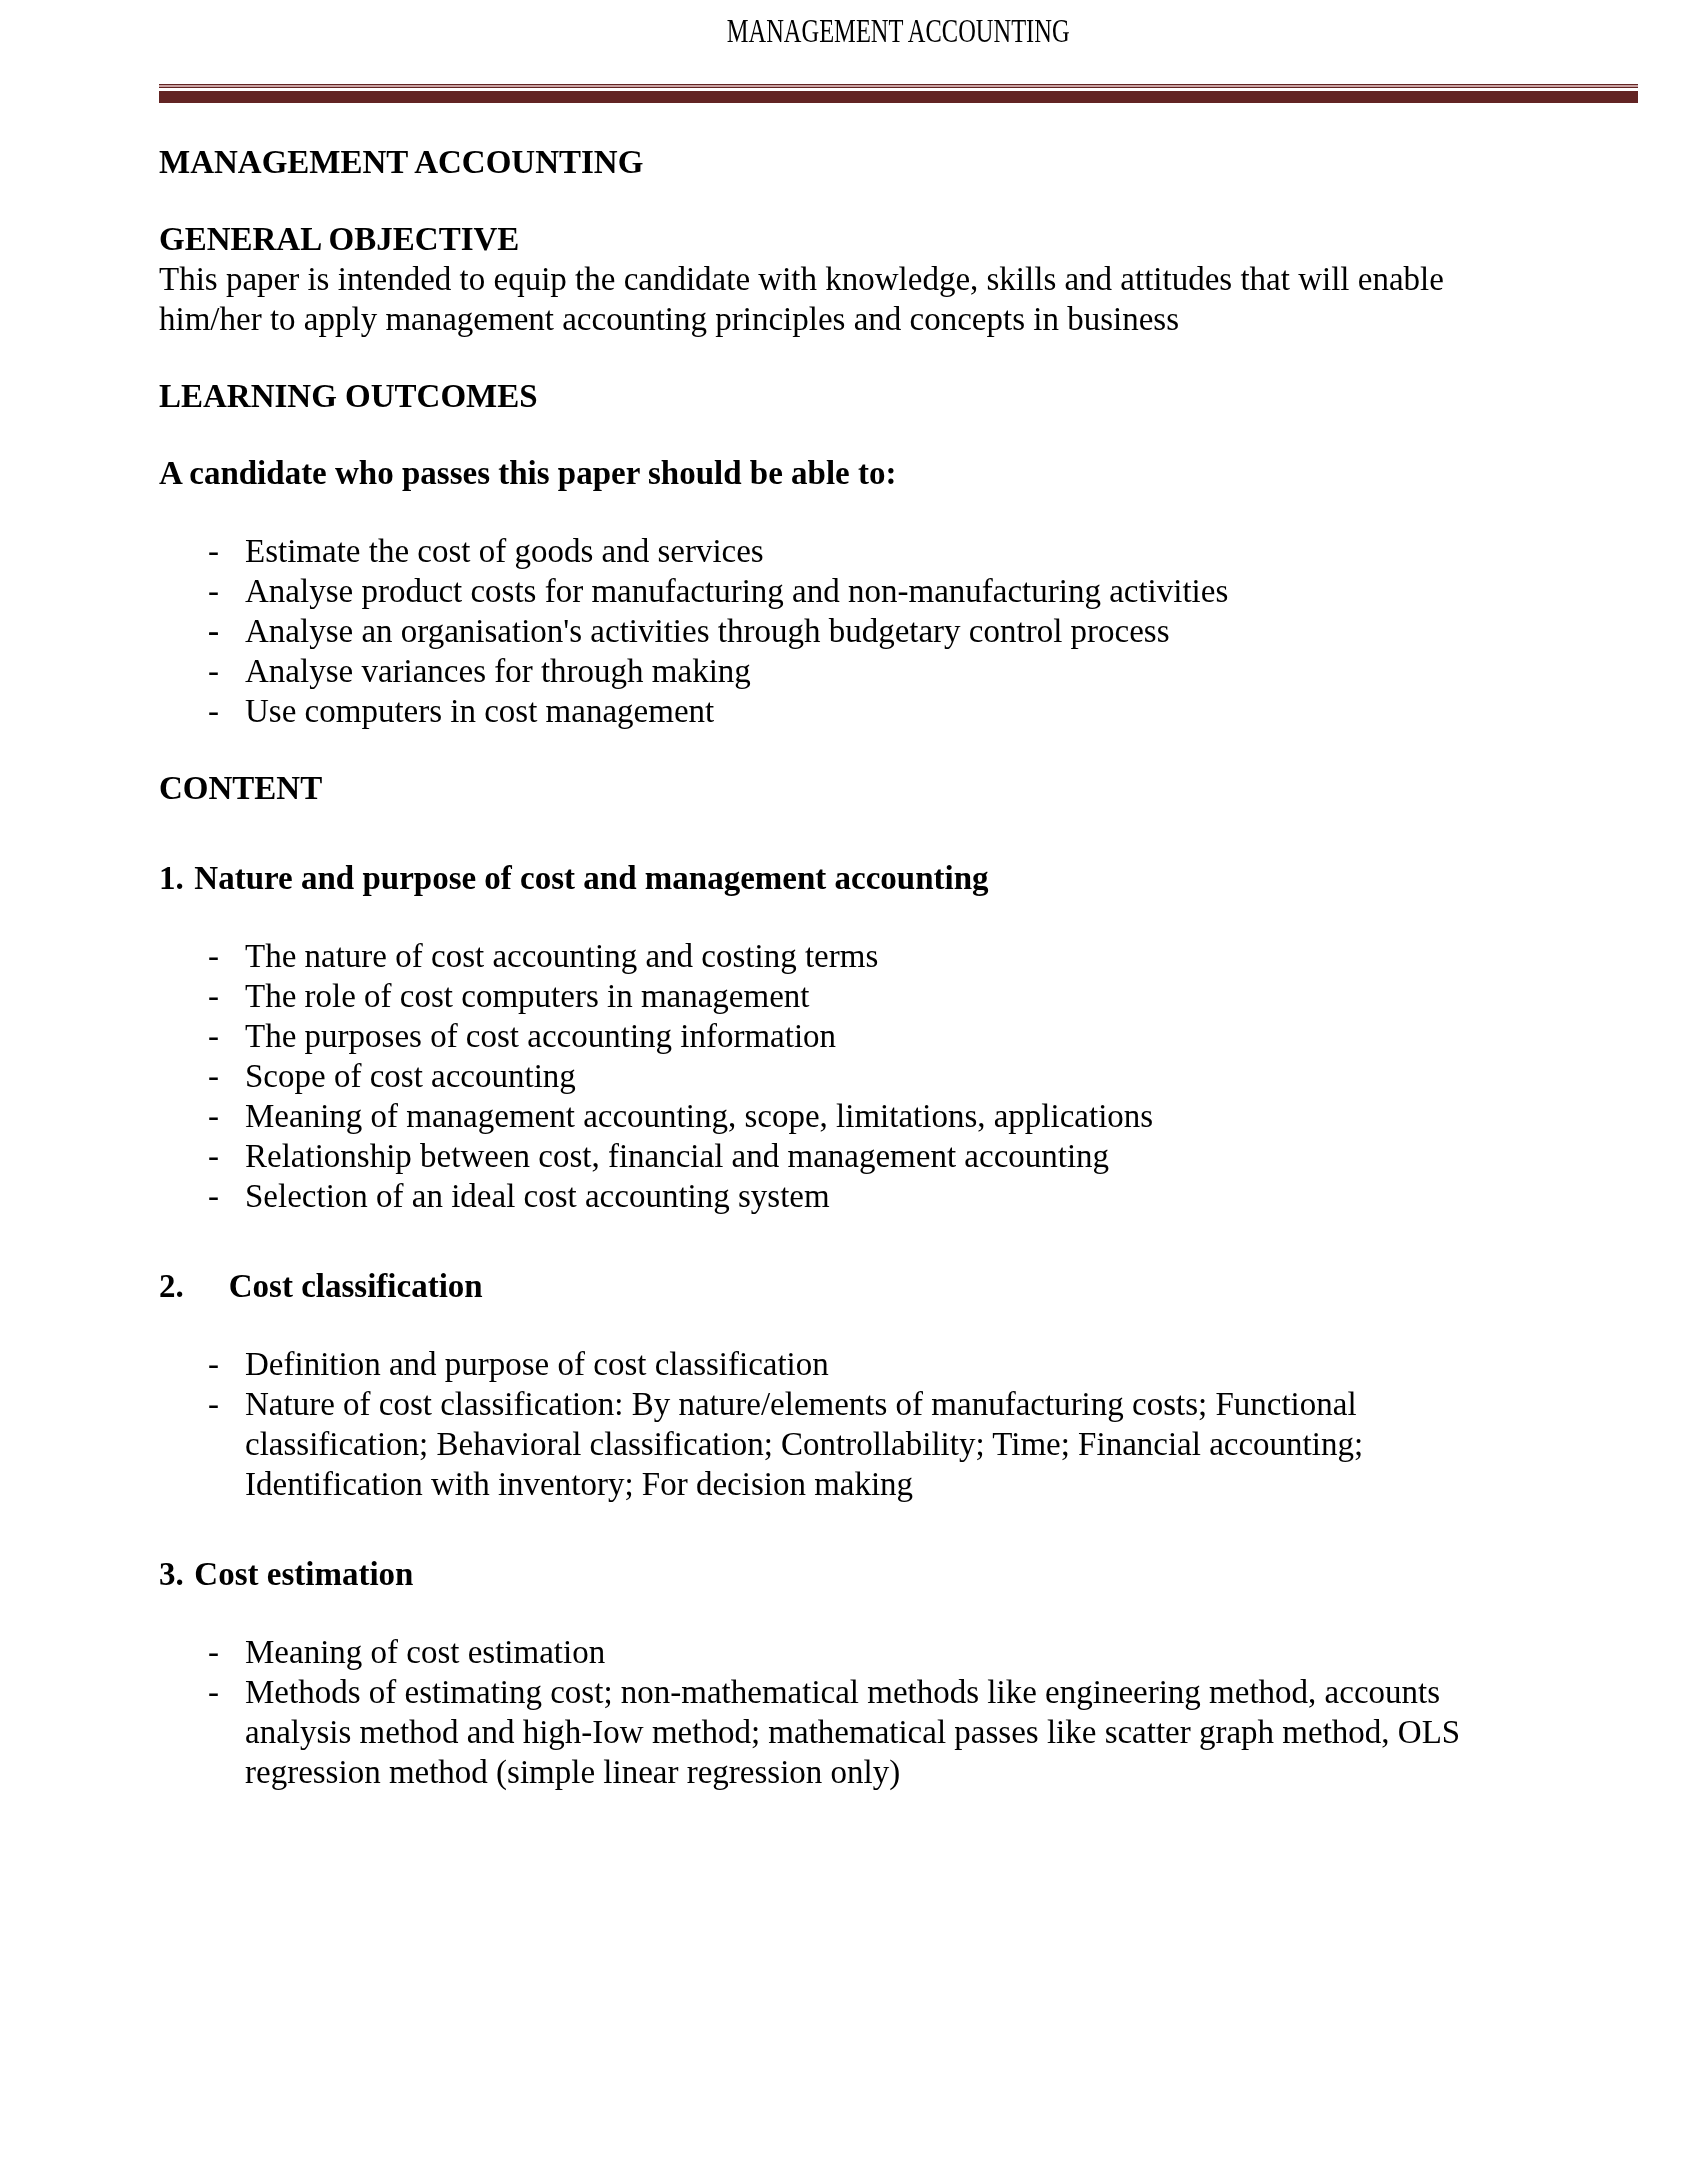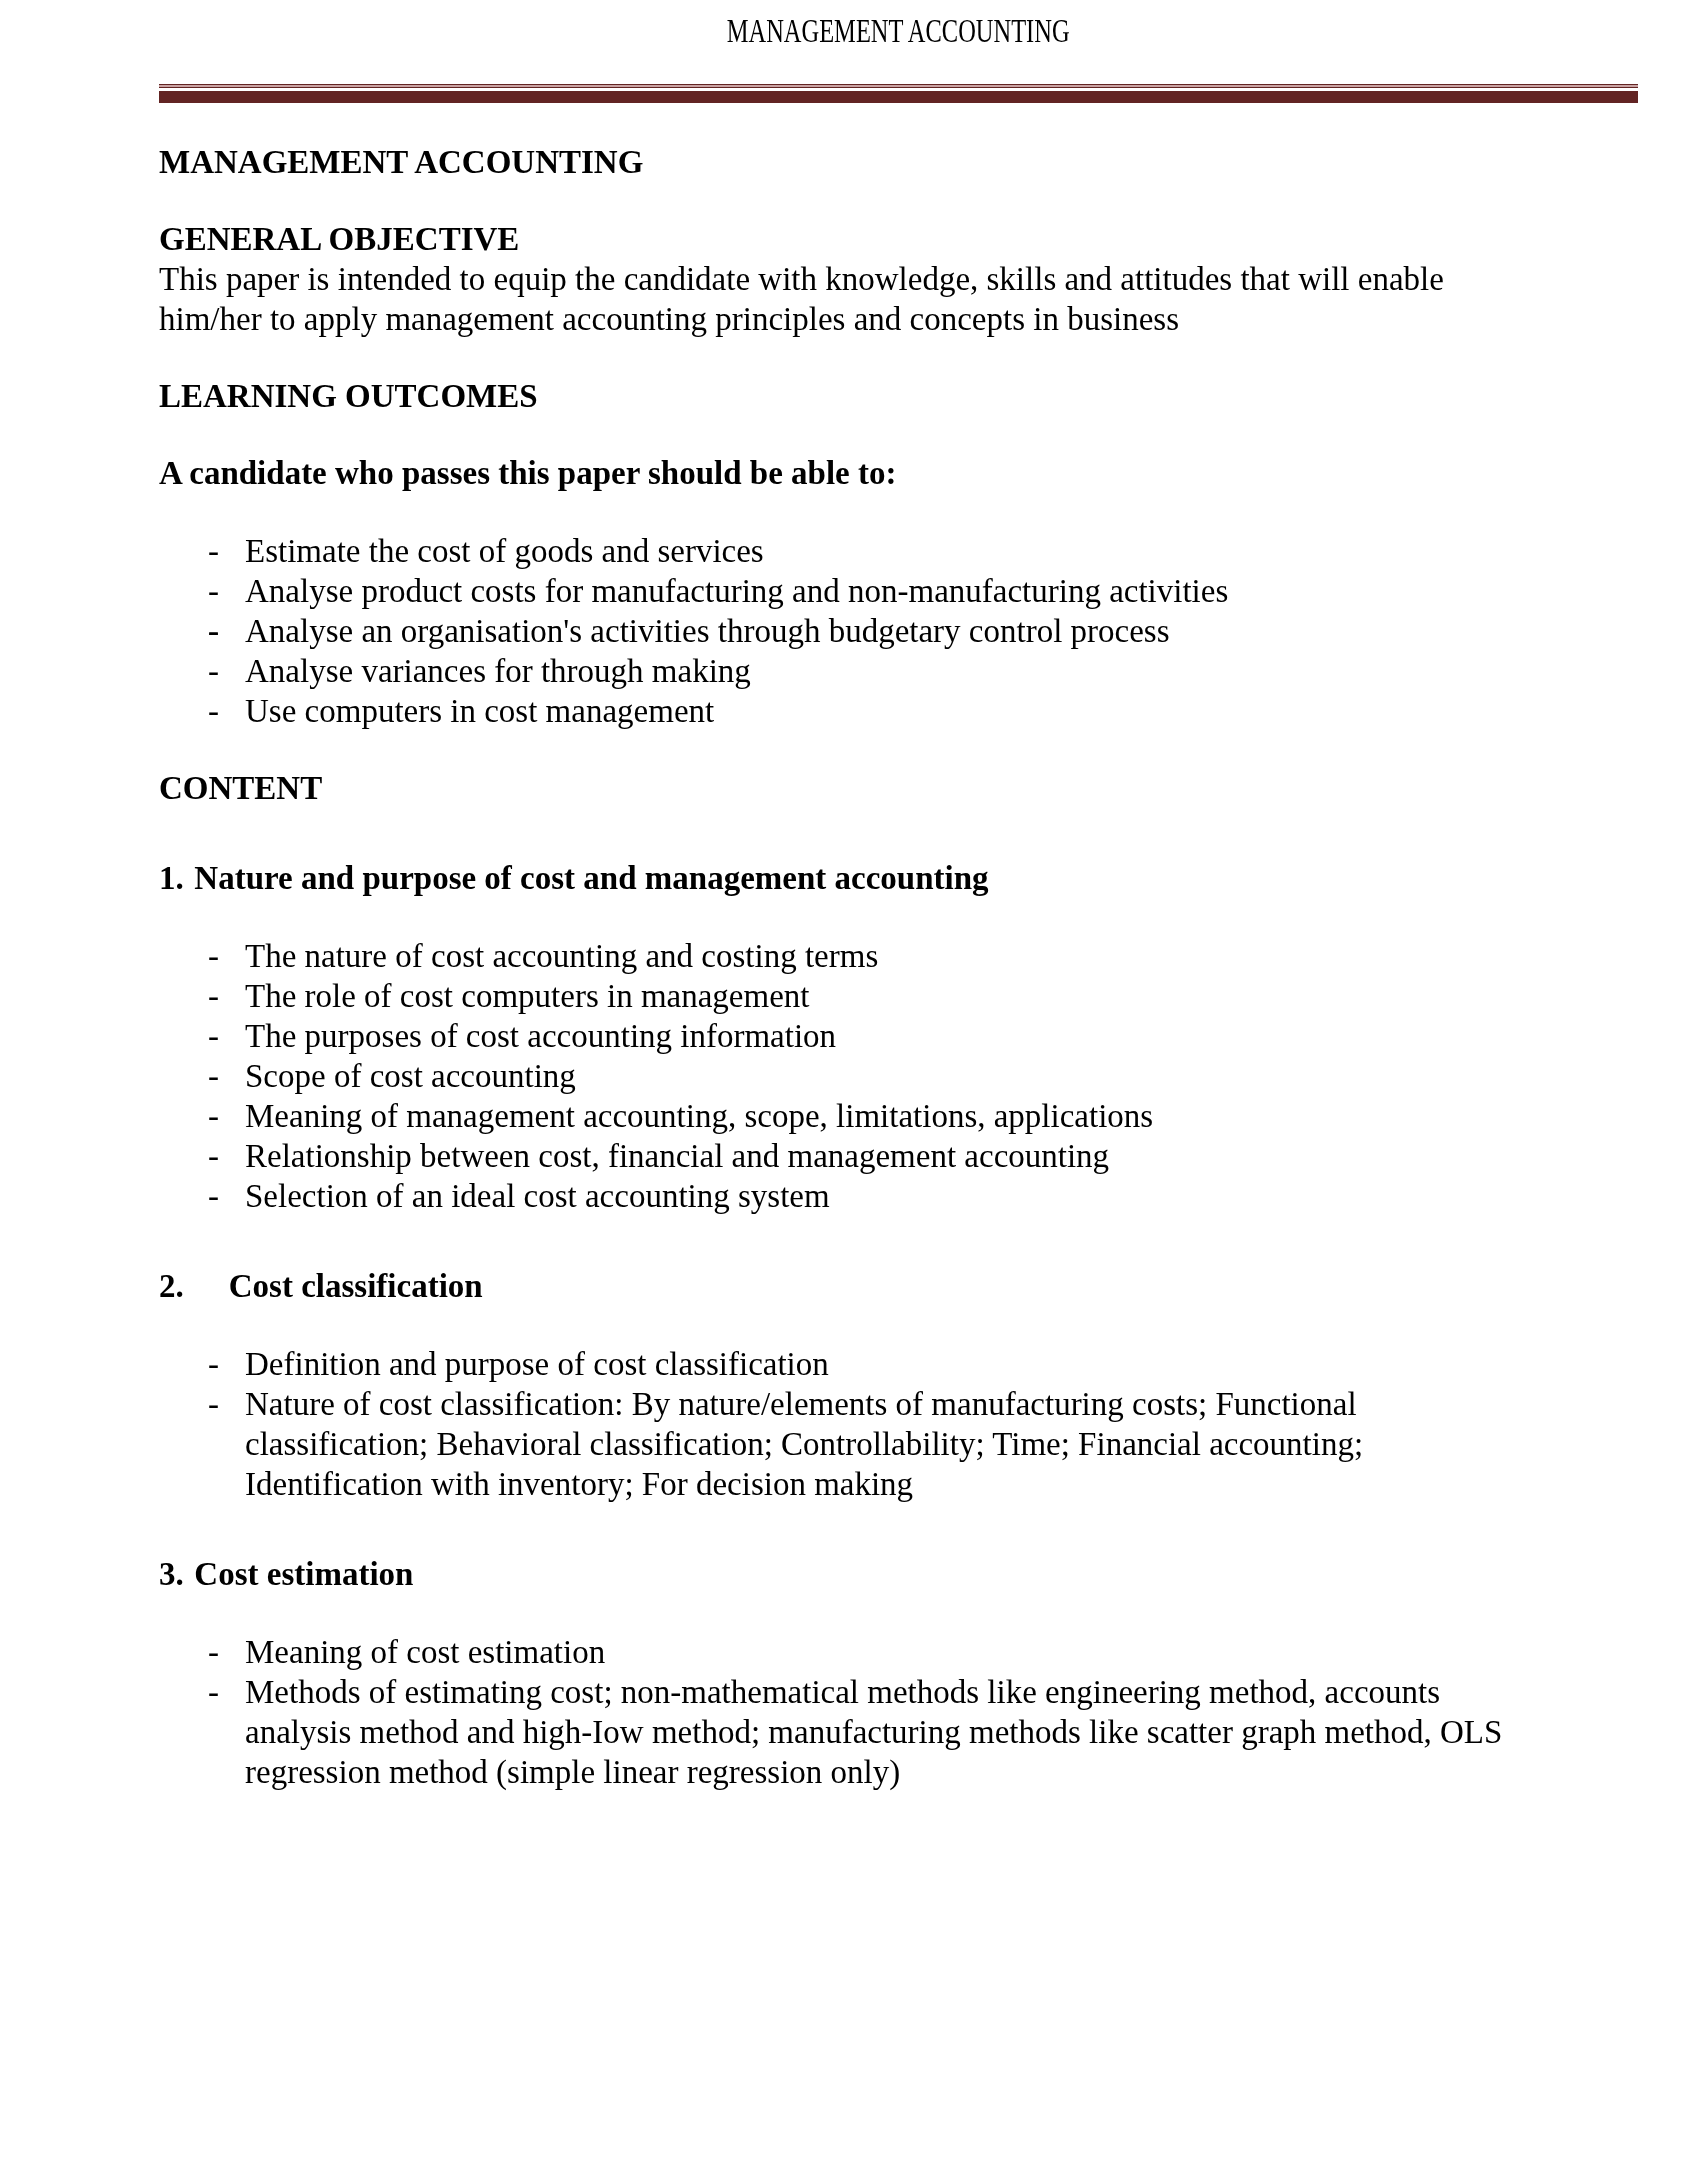--- a/index.html
+++ b/index.html
@@ -122,21 +122,21 @@
     <ul class="dashlist">
       <li><span class="dash">-</span><span>Definition and purpose of cost classification</span></li>
       <li><span class="dash">-</span><span><span class="li-line">Nature of cost classification: By nature/elements of manufacturing costs; Functional</span><span class="li-line">classification; Behavioral classification; Controllability; Time; Financial accounting;</span><span class="li-line">Identification with inventory; For decision making</span></span></li>
     </ul>
 
     <div class="sec-head">
       <span class="sec-num">3.</span><span>Cost estimation</span>
     </div>
     <ul class="dashlist">
       <li><span class="dash">-</span><span>Meaning of cost estimation</span></li>
-      <li><span class="dash">-</span><span><span class="li-line">Methods of estimating cost; non-mathematical methods like engineering method, accounts</span><span class="li-line">analysis method and high-Iow method; manufacturing methods like scatter graph method, OLS</span><span class="li-line">regression method (simple linear regression only)</span></span></li>
+      <li><span class="dash">-</span><span><span class="li-line">Methods of estimating cost; non-mathematical methods like engineering method, accounts</span><span class="li-line">analysis method and high-Iow method; mathematical passes like scatter graph method, OLS</span><span class="li-line">regression method (simple linear regression only)</span></span></li>
     </ul>
 
   </div>
 
   <div class="ftr">
     <div class="ftr-rule-thick"></div>
     <div class="ftr-rule-thin"></div>
     <div class="ftr-row">
       <a href="#" class="ftr-left">www.someakenya.co.ke</a>
       <span class="ftr-center"><span>Contact:</span><b>0707 737 890</b></span>

